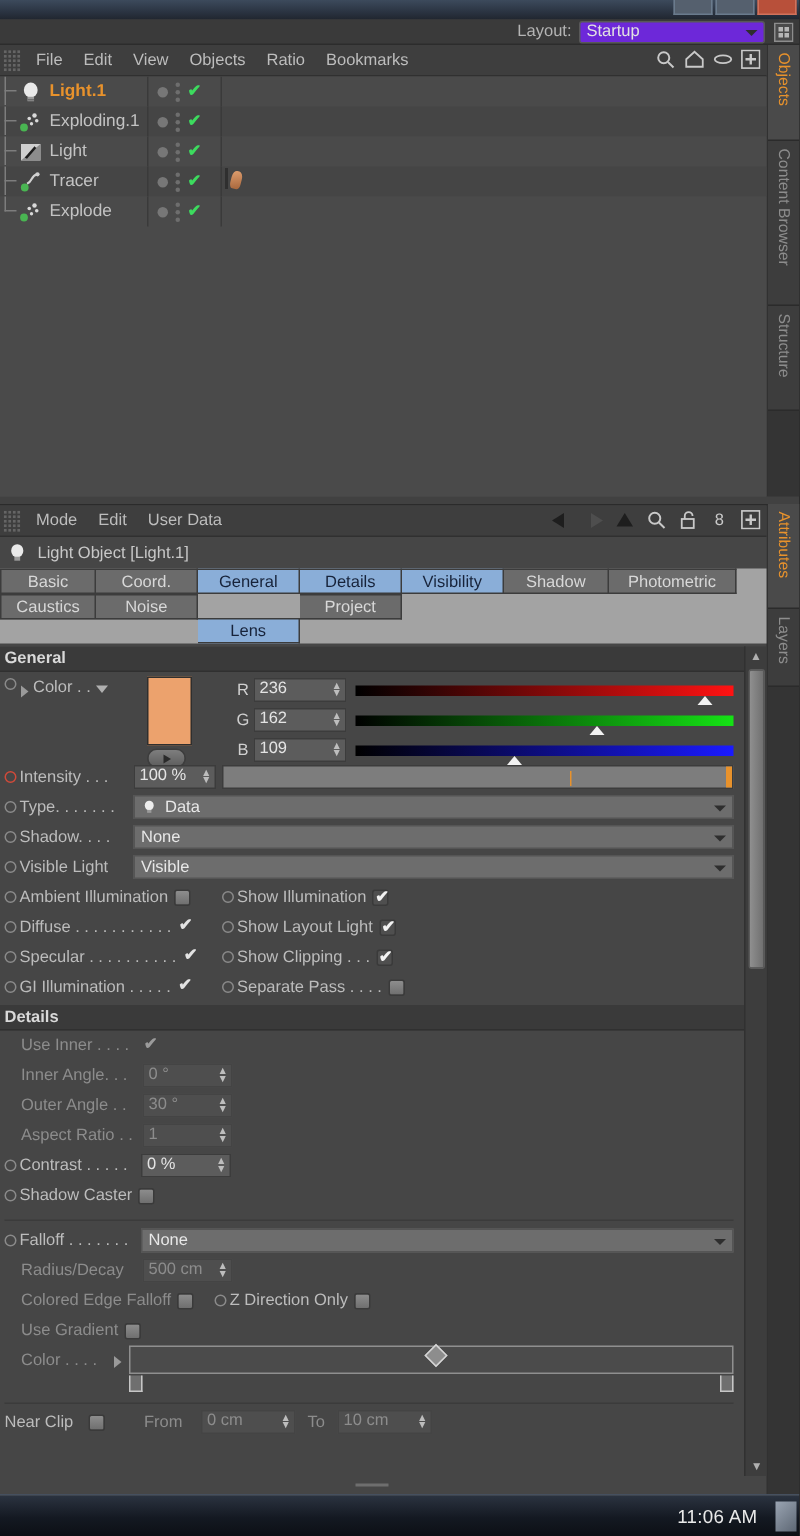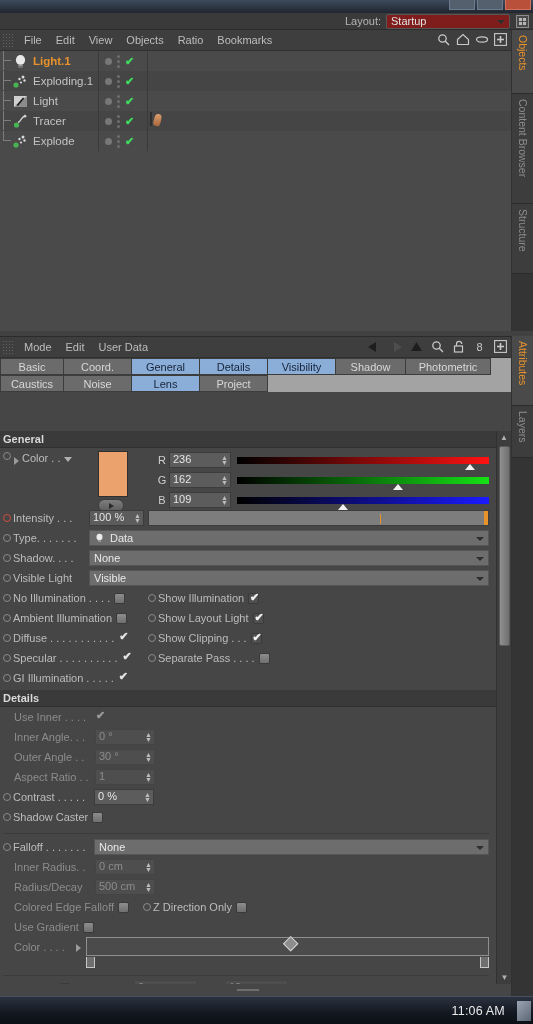--- a/index.html
+++ b/index.html
@@ -21,21 +21,21 @@
      border-top:none; background:#55606e; }
   #titlestrip .winbtns i.close{ background:#b8503a; border-color:#d0725c;}
 
   #layoutbar{
     position:absolute; left:0; top:13px; width:533px; height:17px;
     background:#3a3a3a; border-bottom:1px solid #2c2c2c;
     display:flex; align-items:center; justify-content:flex-end; padding-right:3px; gap:5px;
   }
   #layoutbar .lbl{ color:#b4b4b4; font-size:11px;}
   .combo{
-    background:#7f1d1d; border:1px solid #585858; border-radius:2px; height:15px;
+    background:#6d28d9; border:1px solid #585858; border-radius:2px; height:15px;
     color:#e2e2e2; display:flex; align-items:center; padding:0 4px; position:relative;
     font-size:11px;
   }
   .combo .caret{ position:absolute; right:4px; top:5px; width:0;height:0;
      border-left:4px solid transparent;border-right:4px solid transparent;border-top:4px solid #2e2e2e;}
   #layout-combo{ width:124px; }
   .iconbtn{ width:15px;height:15px; display:inline-flex;align-items:center;justify-content:center;
      color:#c9c9c9; }
 
   
@@ -89,21 +89,21 @@
      border-bottom:1px solid #303030; position:relative;}
   #am-tools{ position:absolute; right:3px; top:2px; display:flex; gap:6px; align-items:center;}
   #am-objline{ height:21px; display:flex; align-items:center; gap:6px; padding-left:4px;
      background:#464646; color:#c8c8c8; font-size:11px;}
   #am-tabs{ background:#a3a3a3; padding:0; }
   .tabrow{ display:flex; }
   .tab{ height:17px; line-height:17px; text-align:center; font-size:11px; color:#d8d8d8;
      background:#6b6b6b; border:1px solid #3c3c3c; border-left:none; cursor:default;}
   .tabrow .tab:first-child{ border-left:1px solid #3c3c3c;}
   .tab.on{ background:#8aaed8; color:#17233a;}
-  .tab.sub-on{ background:#8aaed8; color:#17233a;}
+  .tab.sub-on{ background:#8aaed8; color:#17233a;margin-top:16px;}
 
   
   #props{ position:absolute; left:0; top:94px; width:497px; bottom:12px; overflow:hidden;
      background:#464646;}
   .grouphdr{ background:#3a3a3a; color:#d9d9d9; font-weight:bold; font-size:11px;
      height:17px; line-height:17px; padding-left:3px; border-bottom:1px solid #303030;}
   .row{ display:flex; align-items:center; height:20px; padding-left:3px; position:relative;}
   .kdot{ width:8px;height:8px;border-radius:50%; border:1px solid #8a8a8a; flex:none; margin-right:2px;
      background:transparent;}
   .kdot.redk{ border-color:#d04a3a; }
@@ -402,20 +402,29 @@
         <span class="iconbtn">
           <svg width="13" height="13" viewBox="0 0 13 13">
               <rect x="0.6" y="0.6" width="11.8" height="11.8" fill="none" stroke="#c9c9c9" stroke-width="1.1"></rect>
               <line x1="6.5" y1="3" x2="6.5" y2="10" stroke="#c9c9c9" stroke-width="1.6"></line>
               <line x1="3" y1="6.5" x2="10" y2="6.5" stroke="#c9c9c9" stroke-width="1.6"></line>
             </svg>
           </span>
       </span>
     </div>
 
+    <div id="am-objline">
+      <span style="display:inline-flex">
+        <svg width="15" height="15" viewBox="0 0 17 15">
+            <ellipse cx="8.5" cy="6" rx="4.6" ry="5" fill="#e9e9e9"></ellipse>
+            <rect x="6.3" y="10.5" width="4.4" height="3" fill="#9a9a9a"></rect>
+          </svg>
+        </span>
+      <span>Light Object [Light.1]</span>
+    </div>
 
     <div id="am-tabs">
       <div class="tabrow">
         <div class="tab" style="width:64px">Basic</div>
         <div class="tab" style="width:68px">Coord.</div>
         <div class="tab on" style="width:68px">General</div>
         <div class="tab on" style="width:68px">Details</div>
         <div class="tab on" style="width:68px">Visibility</div>
         <div class="tab" style="width:70px">Shadow</div>
         <div class="tab" style="width:85px">Photometric</div>
@@ -522,25 +531,20 @@
         <span class="dropdown" style="flex:1;margin-right:8px">
           <span>Visible</span>
           <span class="caret"></span>
         </span>
       </div>
 
       <div style="display:flex">
         <div style="width:145px">
           <div class="row">
             <span class="kdot"></span>
-            <span class="lab">No Illumination . . . .</span>
-            <span class="cb" style="margin-left:4px"></span>
-          </div>
-          <div class="row">
-            <span class="kdot"></span>
             <span class="lab">Ambient Illumination</span>
             <span class="cb" style="margin-left:4px"></span>
           </div>
           <div class="row">
             <span class="kdot"></span>
             <span class="lab">Diffuse . . . . . . . . . . .</span>
             <span class="cb checked flat" style="margin-left:4px"></span>
           </div>
           <div class="row">
             <span class="kdot"></span>
@@ -625,28 +629,20 @@
       <div style="height:6px"></div>
       <div style="height:1px;background:#3b3b3b;margin:0 8px 3px 3px"></div>
 
       <div class="row">
         <span class="kdot"></span>
         <span class="lab" style="width:81px">Falloff . . . . . . .</span>
         <span class="dropdown" style="flex:1;margin-right:8px">
           <span>None</span>
           <span class="caret"></span>
         </span>
-      </div>
-      <div class="row">
-        <span class="kdot blank" style="width:9px"></span>
-        <span class="lab dim" style="width:81px">Inner Radius. .</span>
-        <span class="numfield dis" style="width:60px">
-          <span>0 cm</span>
-            <span class="spin">▲<br>▼</span>
-          </span>
       </div>
       <div class="row">
         <span class="kdot blank" style="width:9px"></span>
         <span class="lab dim" style="width:81px">Radius/Decay</span>
         <span class="numfield dis" style="width:60px">
           <span>500 cm</span>
             <span class="spin">▲<br>▼</span>
           </span>
       </div>
       <div class="row">

